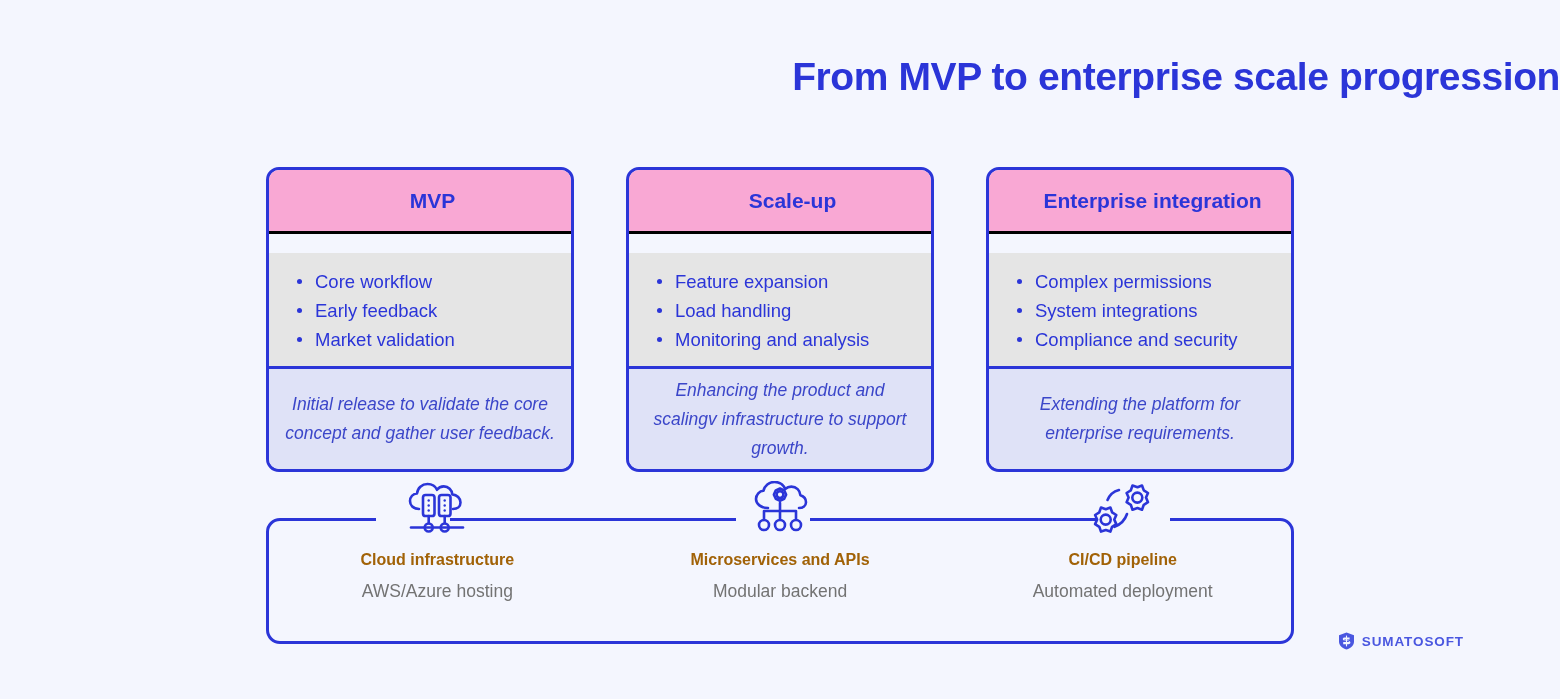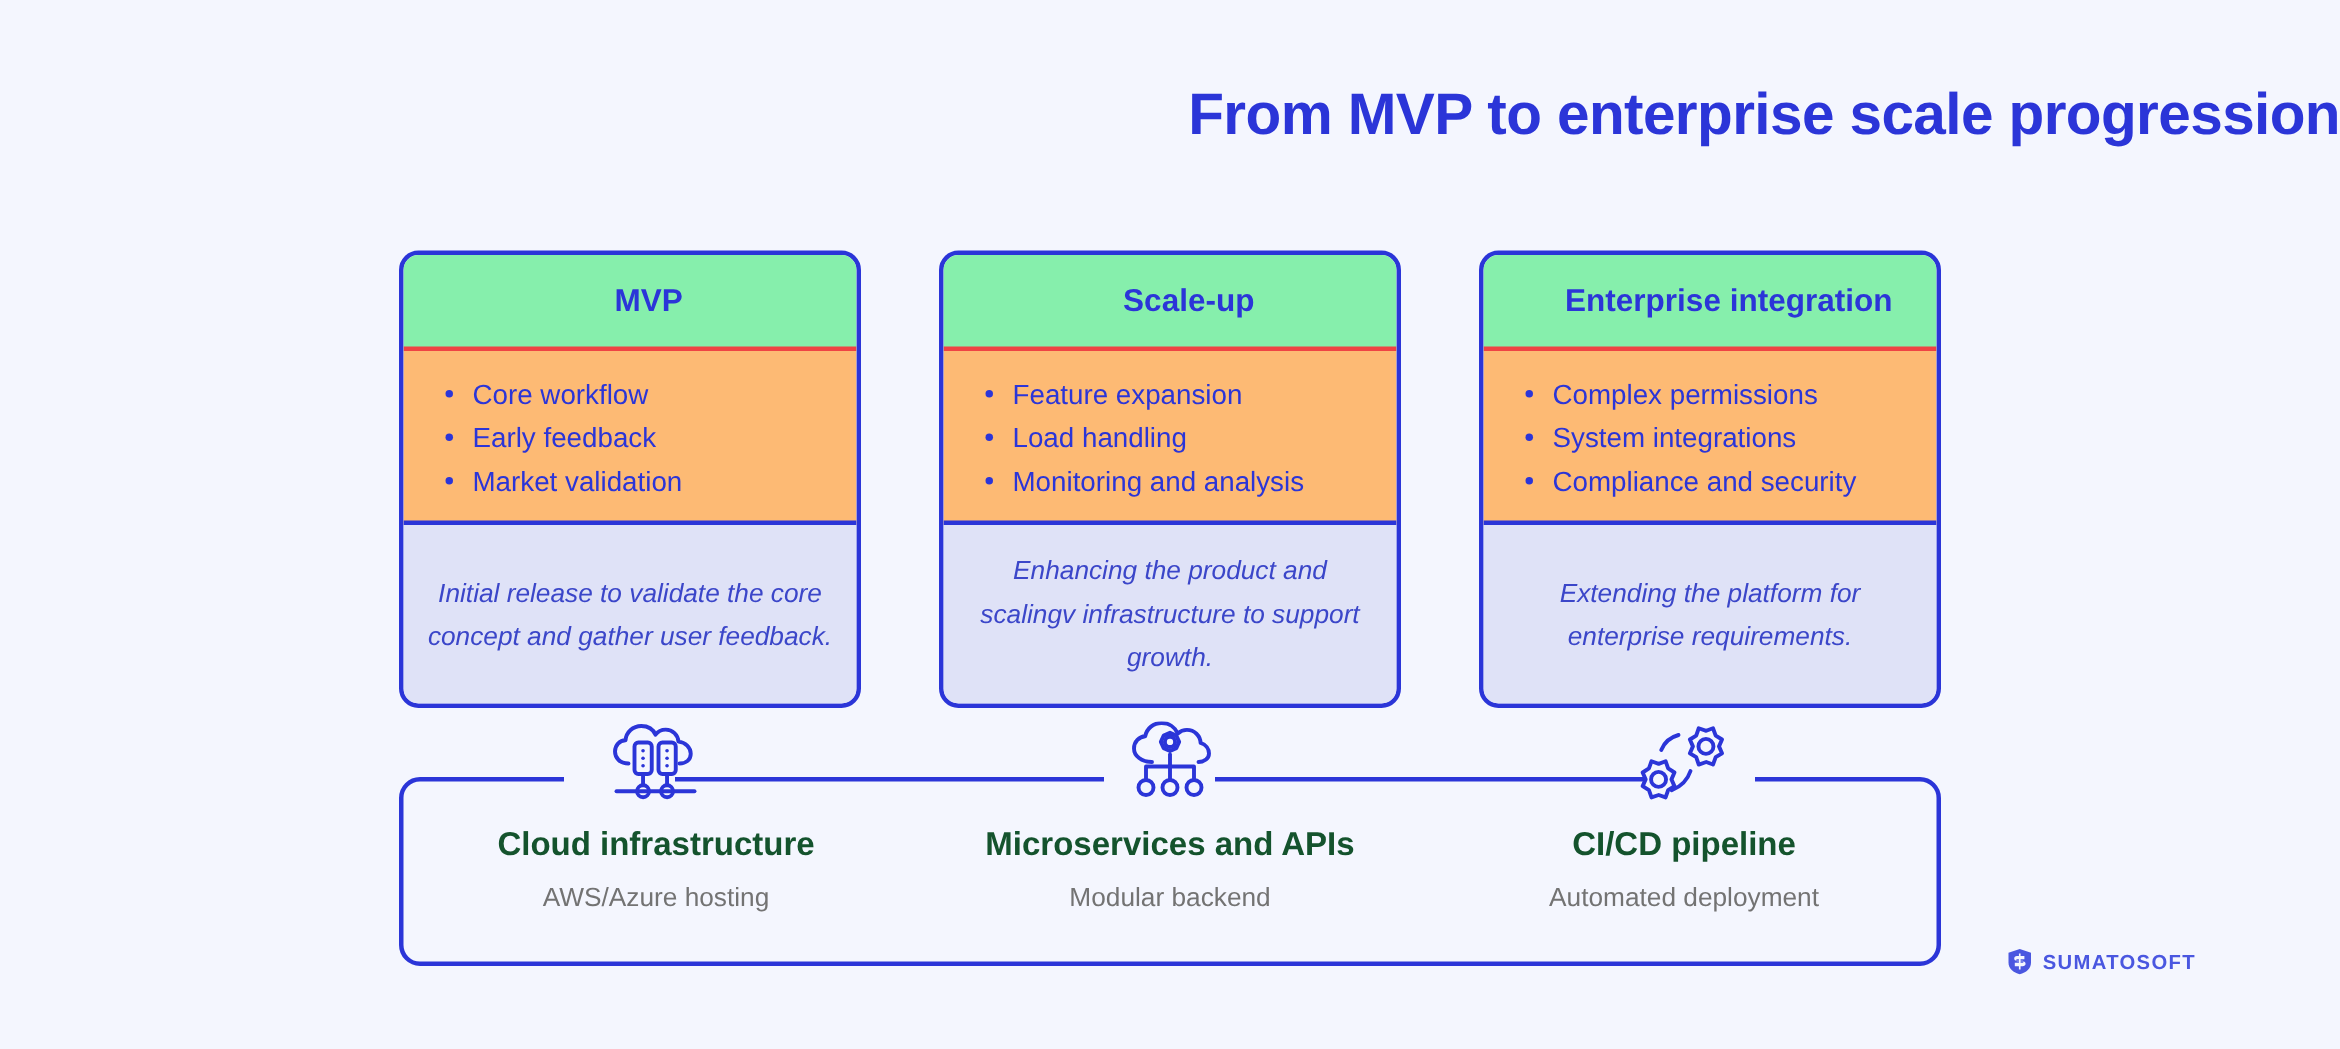--- a/index.html
+++ b/index.html
@@ -46,42 +46,43 @@
     height: 305px;
     border: 3px solid #2b35d8;
     border-radius: 13px;
     background: #f4f6fe;
     display: flex;
     flex-direction: column;
     overflow: hidden;
   }
 
   .stage-card-header {
-    background: #86efac;
-    border-bottom: 3px solid #ef4444;
+    background: #f9a8d4;
+    border-bottom: 3px solid #000000;
     height: 64px;
     display: flex;
     align-items: center;
     justify-content: center;
     padding-left: 25px;
   }
 
   .stage-card-title {
     font-size: 21px;
     font-weight: bold;
     color: #2b35d8;
     text-align: center;
     line-height: 1.1;
   }
 
   .stage-card-body {
-    background: #fdba74;
+    background: #e5e5e5;
     border-bottom: 3px solid #2b35d8;
     flex: 0 0 108px;
     padding: 14px 0 12px 28px;
+    margin-top: 19px;
   }
 
   .bullet-list { list-style: none; }
 
   .bullet-item {
     display: flex;
     align-items: baseline;
     font-size: 18.5px;
     line-height: 29px;
     color: #2b35d8;
@@ -163,23 +164,23 @@
     position: absolute;
     top: -37px;
     left: 50%;
     transform: translateX(-50%);
     width: 64px;
     height: 54px;
     display: block;
   }
 
   .found-title {
-    font-size: 22px;
+    font-size: 16px;
     font-weight: bold;
-    color: #14532d;
+    color: #a16207;
     line-height: 1.2;
     white-space: nowrap;
   }
 
   .found-sub {
     margin-top: 12px;
     font-size: 17.5px;
     color: #737373;
     line-height: 1.2;
     white-space: nowrap;

